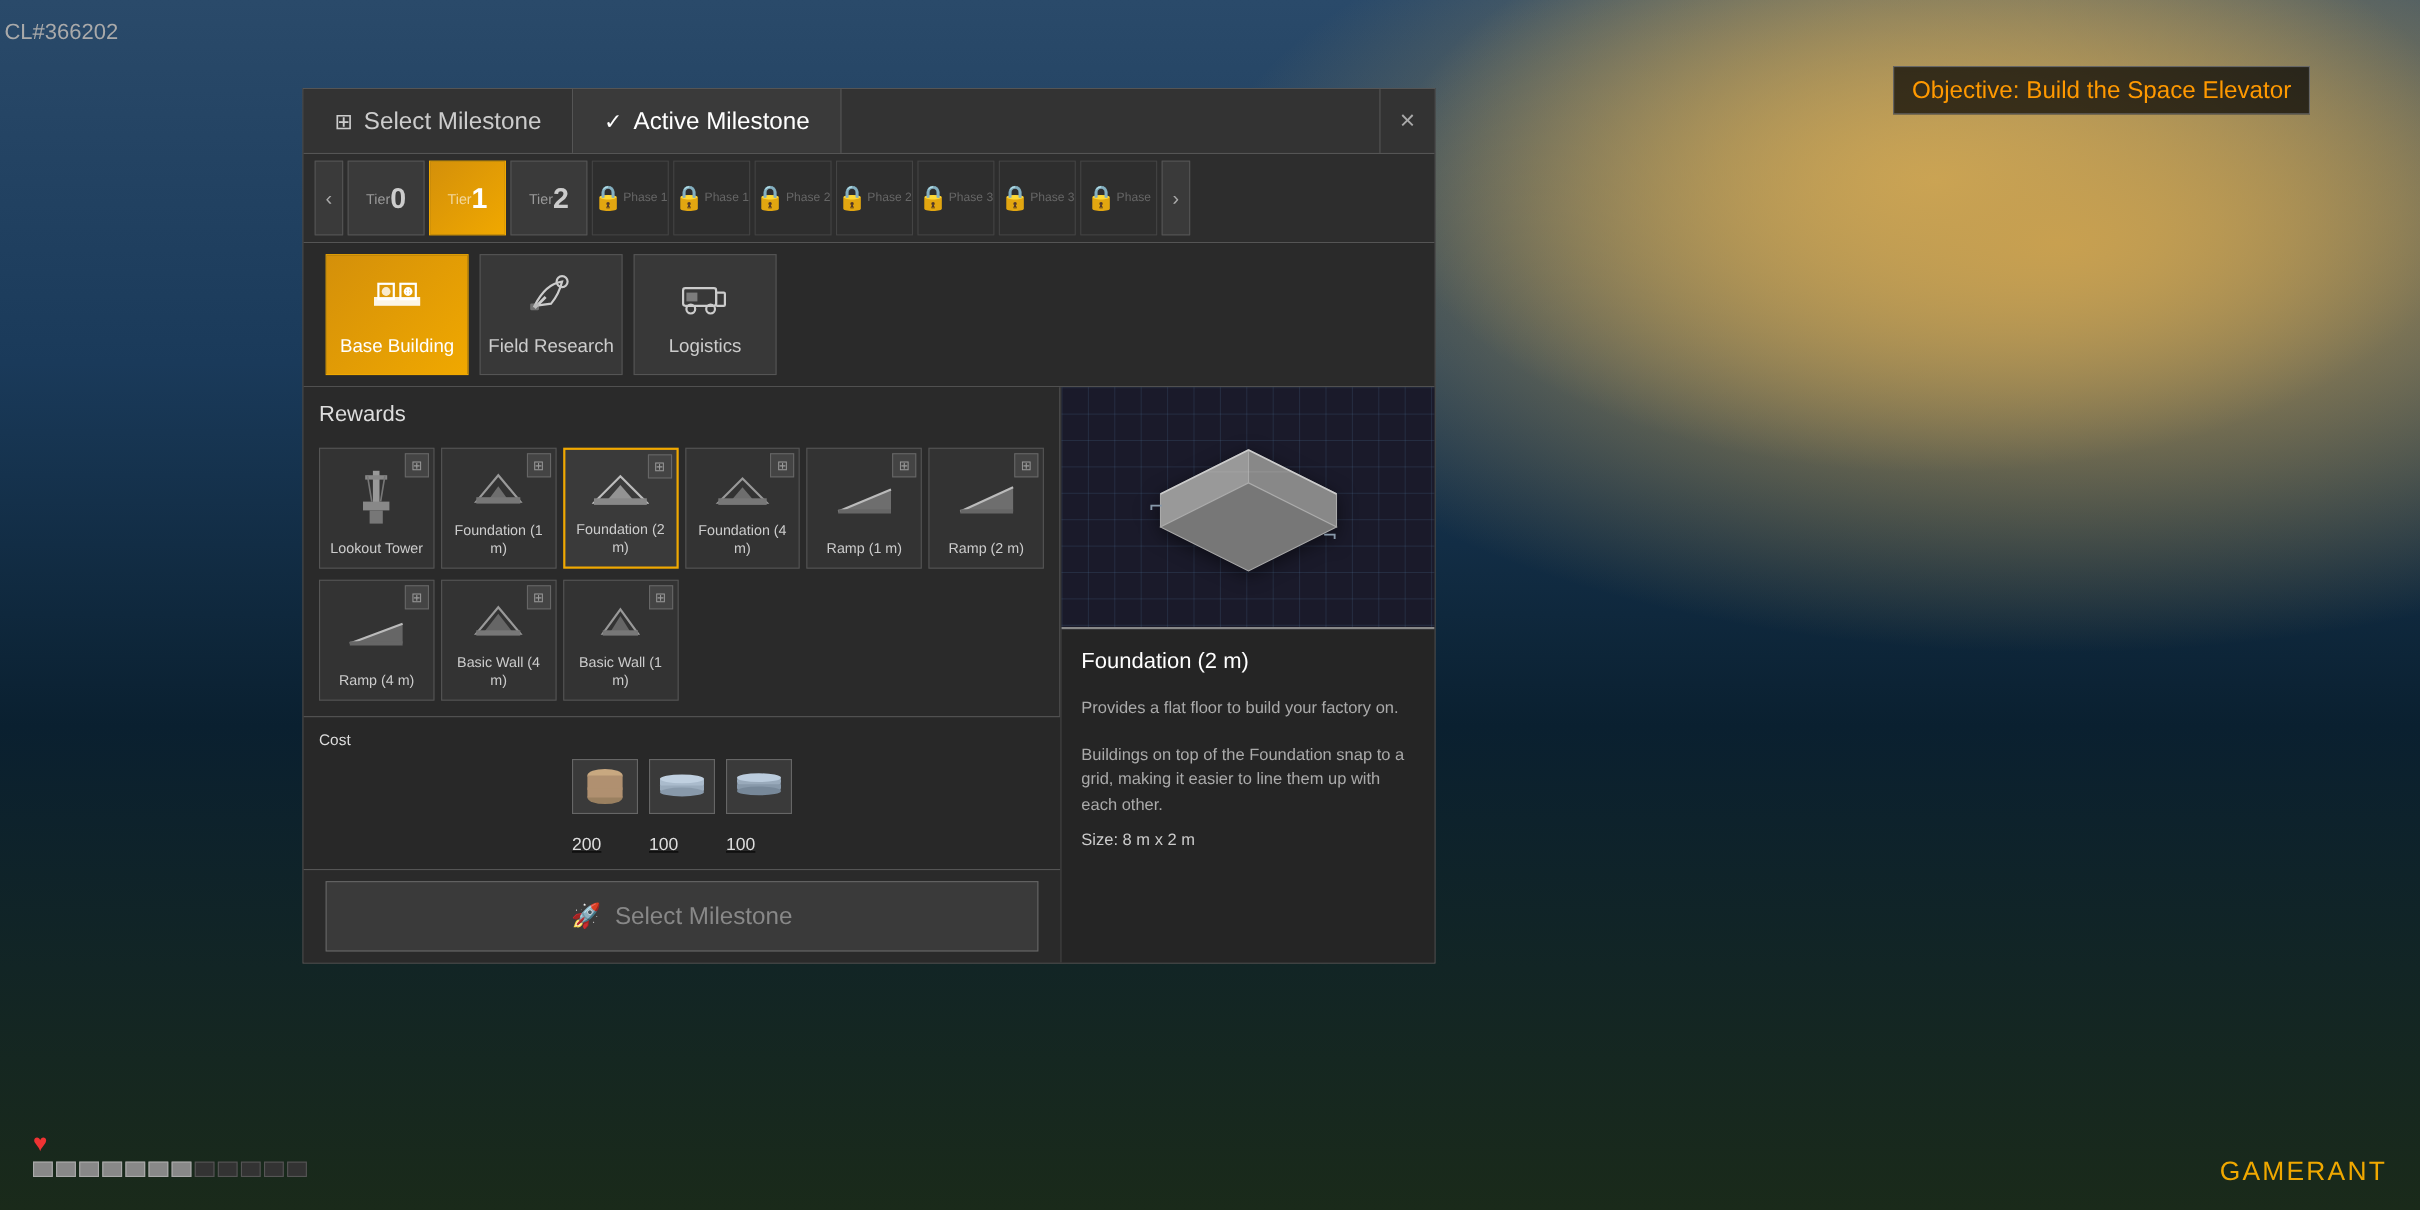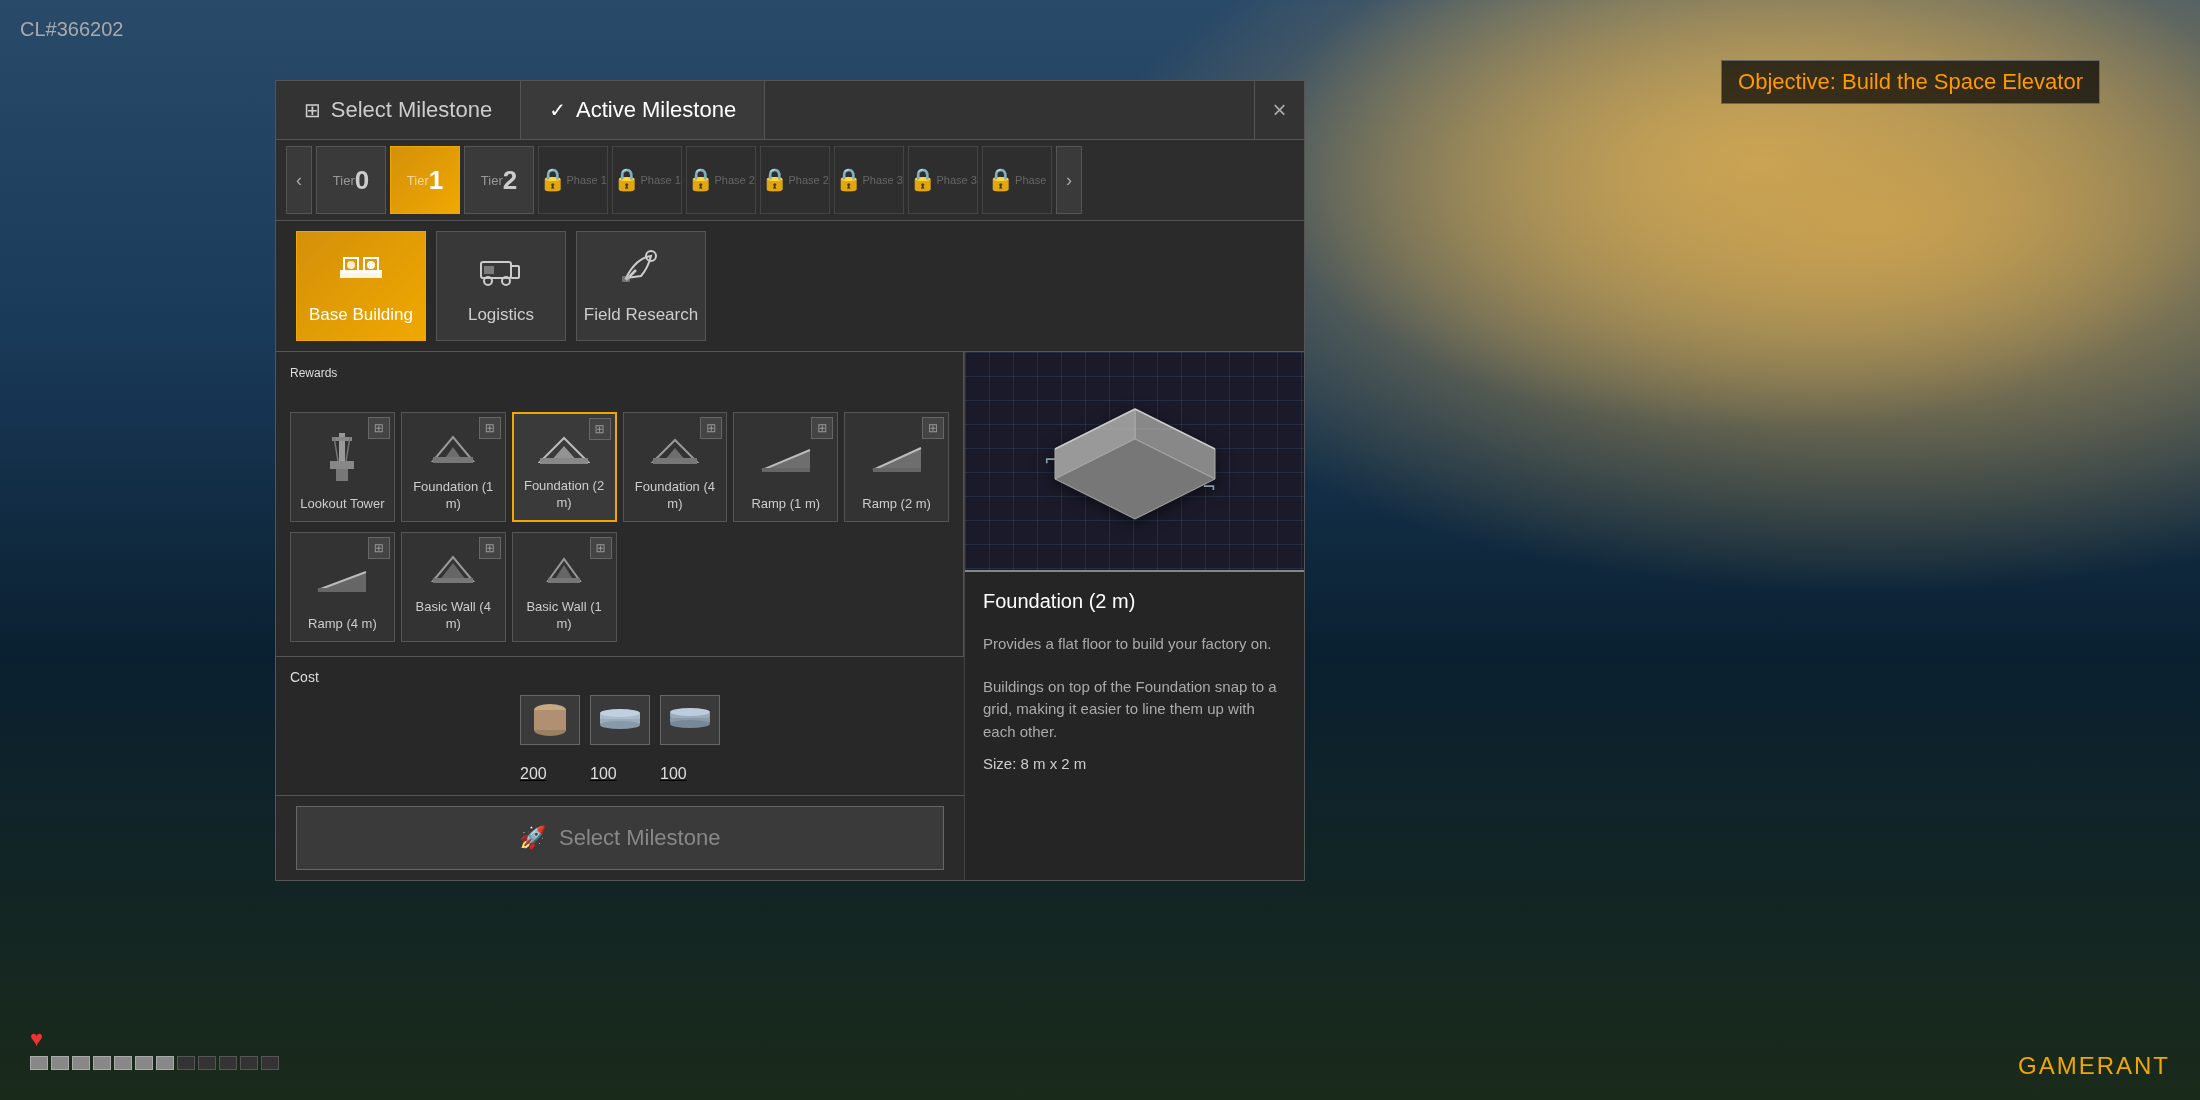--- a/index.html
+++ b/index.html
@@ -23,21 +23,21 @@
       position: absolute;
       top: 0; left: 0; right: 0; bottom: 0;
       background: 
         radial-gradient(ellipse at 85% 20%, #c8a050 0%, transparent 30%),
         radial-gradient(ellipse at 80% 15%, #d4b060 0%, transparent 20%);
     }
 
     
     .hud-top-left {
       position: absolute;
-      top: 18px; left: 20px;
+      top: 18px; left: 4px;
       color: #aaa;
       font-size: 20px;
     }
     .objective-bar {
       position: absolute;
       top: 60px; right: 100px;
       background: rgba(0,0,0,0.7);
       border: 1px solid #666;
       padding: 8px 16px;
       color: #ff9900;
@@ -180,22 +180,22 @@
       flex: 1;
       background: #2a2a2a;
       padding: 14px;
       border-right: 1px solid #555;
       display: flex;
       flex-direction: column;
       gap: 10px;
     }
     .rewards-title {
       color: #ddd;
-      font-size: 12px;
-      margin-bottom: 22px;
+      font-size: 20px;
+      margin-bottom: 8px;
     }
     .rewards-grid {
       display: grid;
       grid-template-columns: repeat(6, 1fr);
       gap: 6px;
     }
     .reward-item {
       display: flex;
       flex-direction: column;
       align-items: center;
@@ -481,39 +481,39 @@
           <circle cx="35" cy="17" r="3" fill="none" stroke="#fff" stroke-width="2"></circle>
           <line x1="35" y1="14" x2="35" y2="20" stroke="#fff" stroke-width="2"></line>
           <line x1="32" y1="17" x2="38" y2="17" stroke="#fff" stroke-width="2"></line>
         </svg>
       </span>
       <span>Base Building</span>
     </div>
     <div class="category-item">
       <span class="cat-icon">
         <svg width="50" height="40" viewBox="0 0 50 40">
+          <path d="M10,30 Q20,10 35,8 Q32,20 25,28 Z" fill="none" stroke="#ccc" stroke-width="2"></path>
+          <circle cx="35" cy="8" r="5" fill="none" stroke="#ccc" stroke-width="2"></circle>
+          <path d="M20,22 L10,32" stroke="#ccc" stroke-width="2.5"></path>
+          <rect x="6" y="28" width="8" height="6" rx="1" fill="#aaa" opacity="0.5"></rect>
+        </svg>
+      </span>
+      <span>Field Research</span>
+    </div>
+    <div class="category-item">
+      <span class="cat-icon">
+        <svg width="50" height="40" viewBox="0 0 50 40">
           <rect x="5" y="14" width="30" height="16" rx="2" fill="none" stroke="#ccc" stroke-width="2"></rect>
           <rect x="8" y="18" width="10" height="8" fill="#aaa" opacity="0.6"></rect>
           <circle cx="12" cy="33" r="4" fill="none" stroke="#ccc" stroke-width="2"></circle>
           <circle cx="30" cy="33" r="4" fill="none" stroke="#ccc" stroke-width="2"></circle>
           <rect x="35" y="18" width="8" height="12" rx="1" fill="none" stroke="#ccc" stroke-width="2"></rect>
         </svg>
       </span>
       <span>Logistics</span>
-    </div>
-    <div class="category-item">
-      <span class="cat-icon">
-        <svg width="50" height="40" viewBox="0 0 50 40">
-          <path d="M10,30 Q20,10 35,8 Q32,20 25,28 Z" fill="none" stroke="#ccc" stroke-width="2"></path>
-          <circle cx="35" cy="8" r="5" fill="none" stroke="#ccc" stroke-width="2"></circle>
-          <path d="M20,22 L10,32" stroke="#ccc" stroke-width="2.5"></path>
-          <rect x="6" y="28" width="8" height="6" rx="1" fill="#aaa" opacity="0.5"></rect>
-        </svg>
-      </span>
-      <span>Field Research</span>
     </div>
     <div class="category-spacer"></div>
   </div>
 
   <div class="content-area">
 
     <div style="flex:1; display:flex; flex-direction:column;">
 
       <div class="rewards-panel">
         <div class="rewards-title">Rewards</div>

